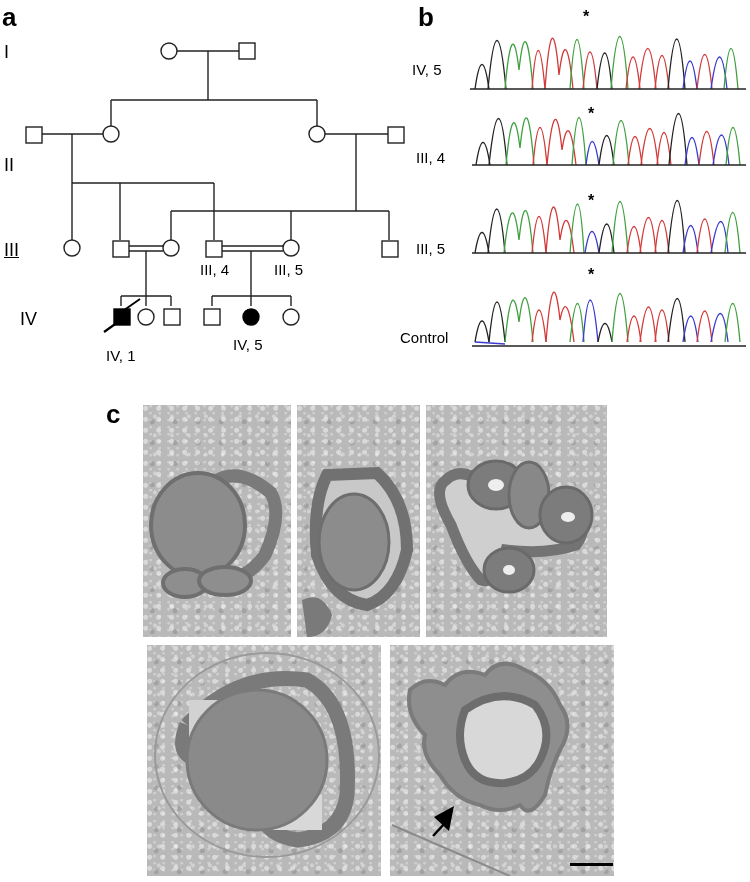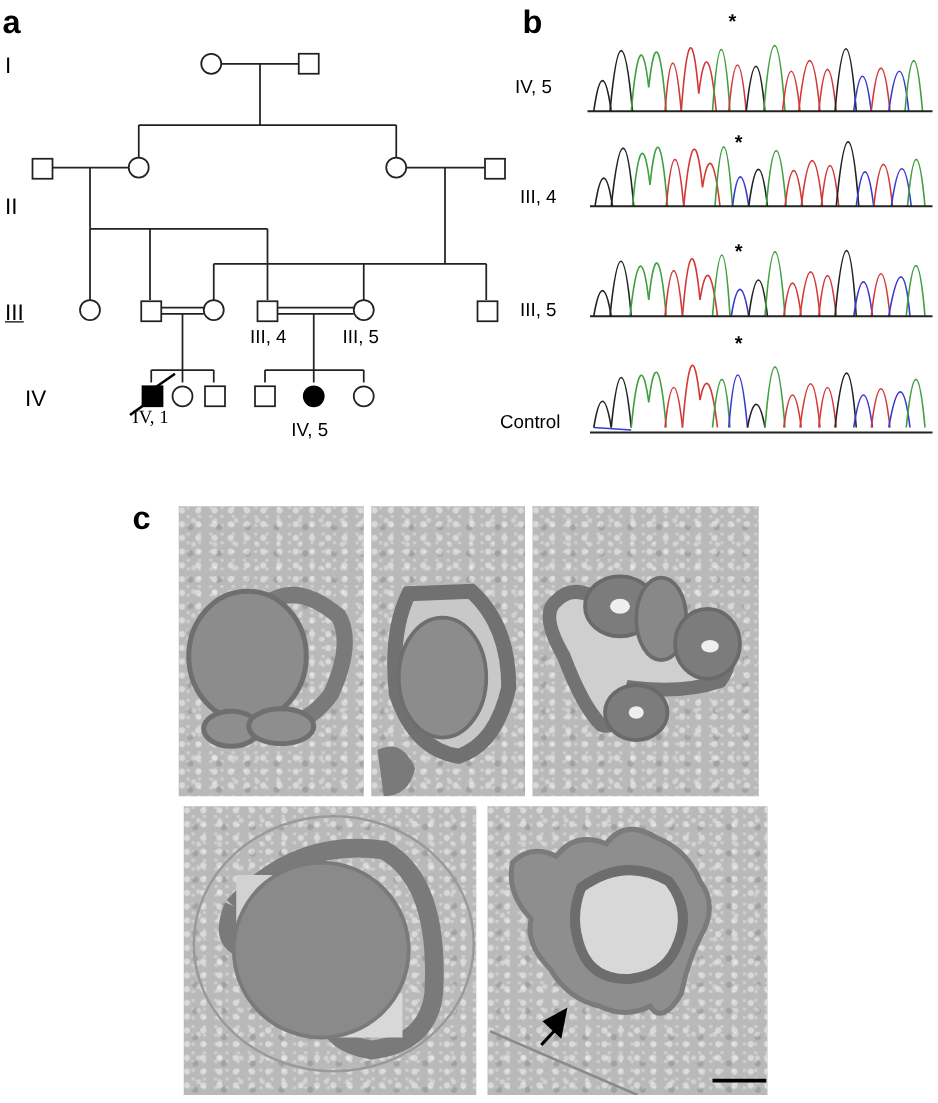--- a/index.html
+++ b/index.html
@@ -87,21 +87,21 @@
   <line x1="104" y1="332" x2="118" y2="322" stroke="#000" stroke-width="2.2"></line>
   <circle cx="146" cy="317" r="8" fill="#fff" stroke="#222" stroke-width="1.4"></circle>
   <rect x="164" y="309" width="16" height="16" fill="#fff" stroke="#222" stroke-width="1.4"></rect>
   <rect x="204" y="309" width="16" height="16" fill="#fff" stroke="#222" stroke-width="1.4"></rect>
   <circle cx="251" cy="317" r="8" fill="#000" stroke="#000" stroke-width="1.4"></circle>
   <circle cx="291" cy="317" r="8" fill="#fff" stroke="#222" stroke-width="1.4"></circle>
 </svg>
 
 <div class="ind-label" style="left:200px; top:262px;">III, 4</div>
 <div class="ind-label" style="left:274px; top:262px;">III, 5</div>
-<div class="ind-label" style="left:106px; top:327px;font-family:Liberation Serif, serif;">IV, 1</div>
+<div class="ind-label" style="left:106px; top:348px;">IV, 1</div>
 <div class="ind-label" style="left:233px; top:337px;">IV, 5</div>
 
 <div class="panel-letter" style="left:418px; top:4px;">b</div>
 
 <div class="trace-label" style="left:412px; top:62px;">IV, 5</div>
 <div class="trace-label" style="left:416px; top:150px;">III, 4</div>
 <div class="trace-label" style="left:416px; top:241px;">III, 5</div>
 <div class="trace-label" style="left:400px; top:330px;text-align:right;">Control</div>
 
 <svg width="750" height="370" viewBox="0 0 750 370">

